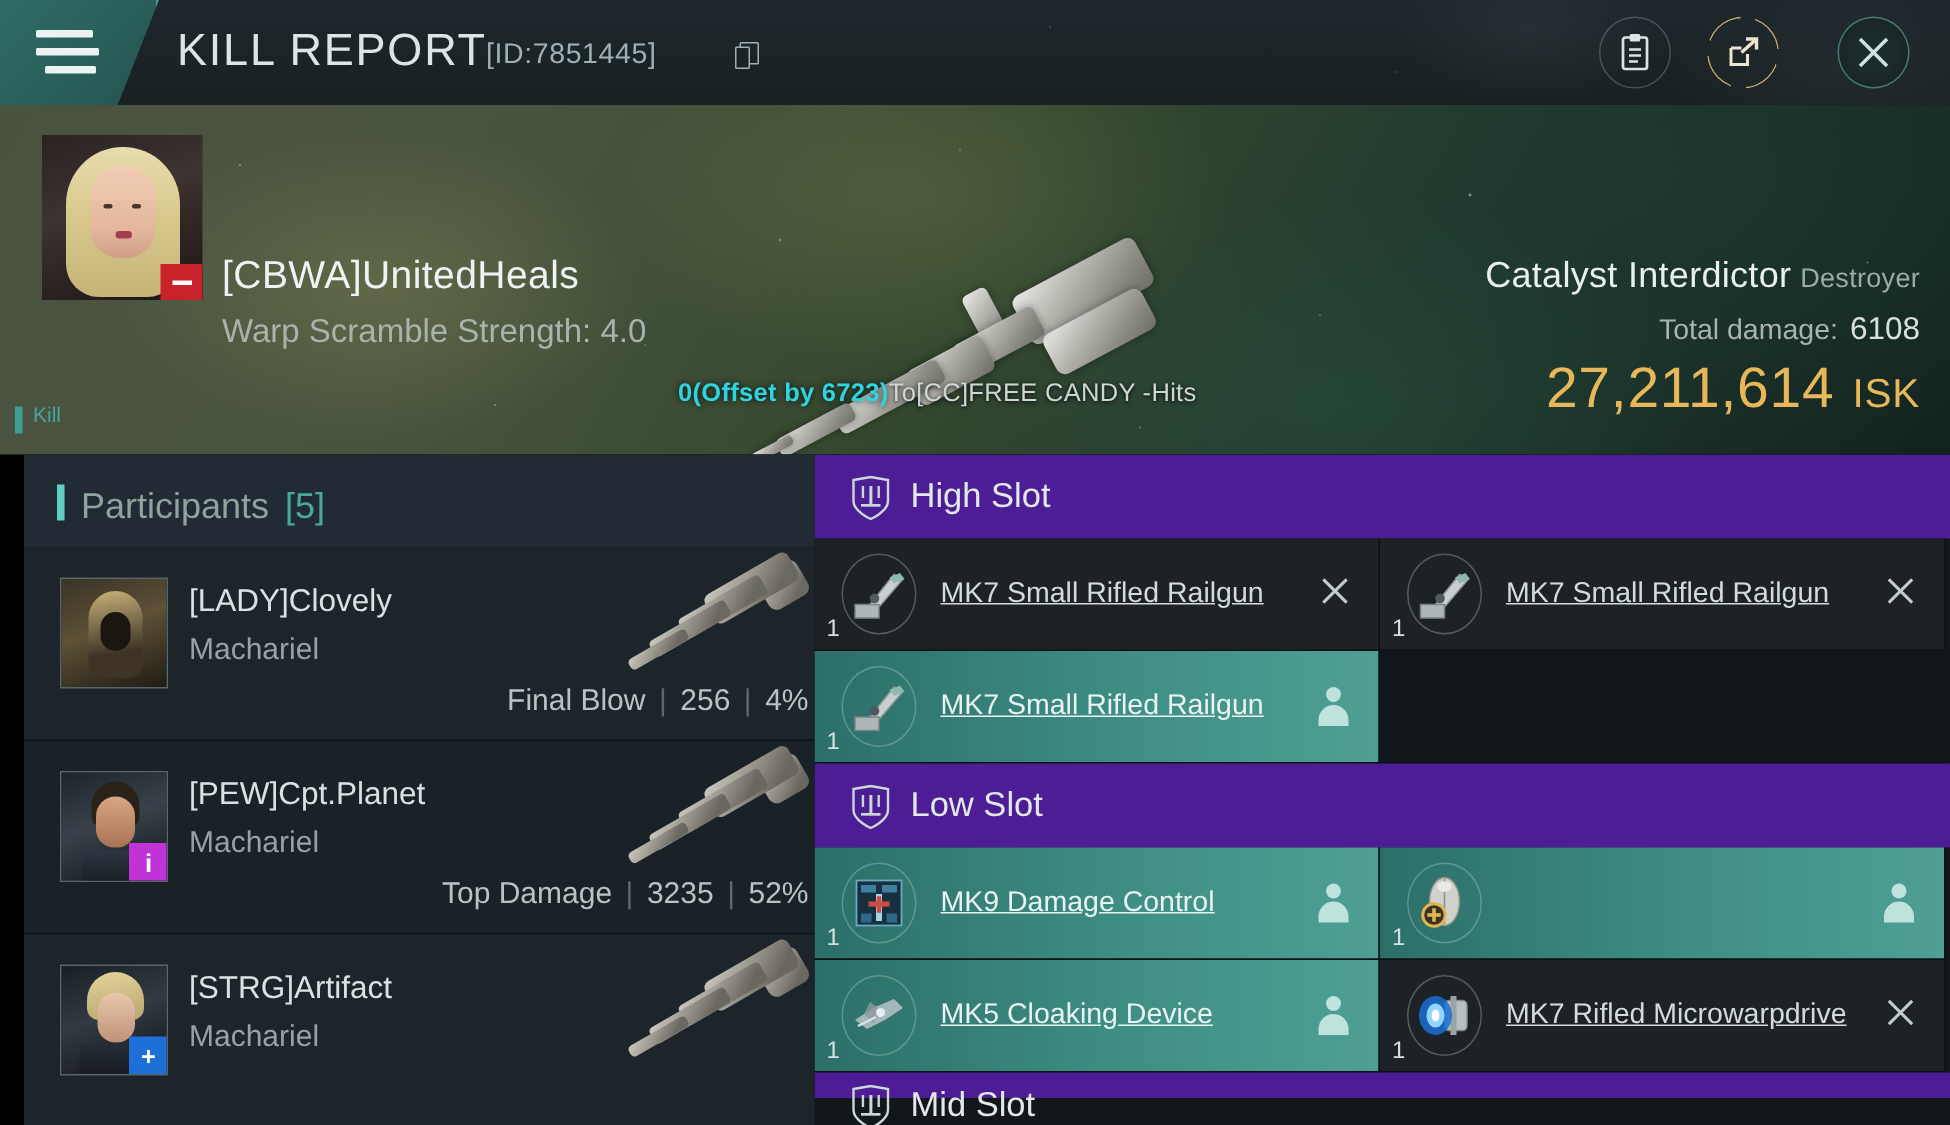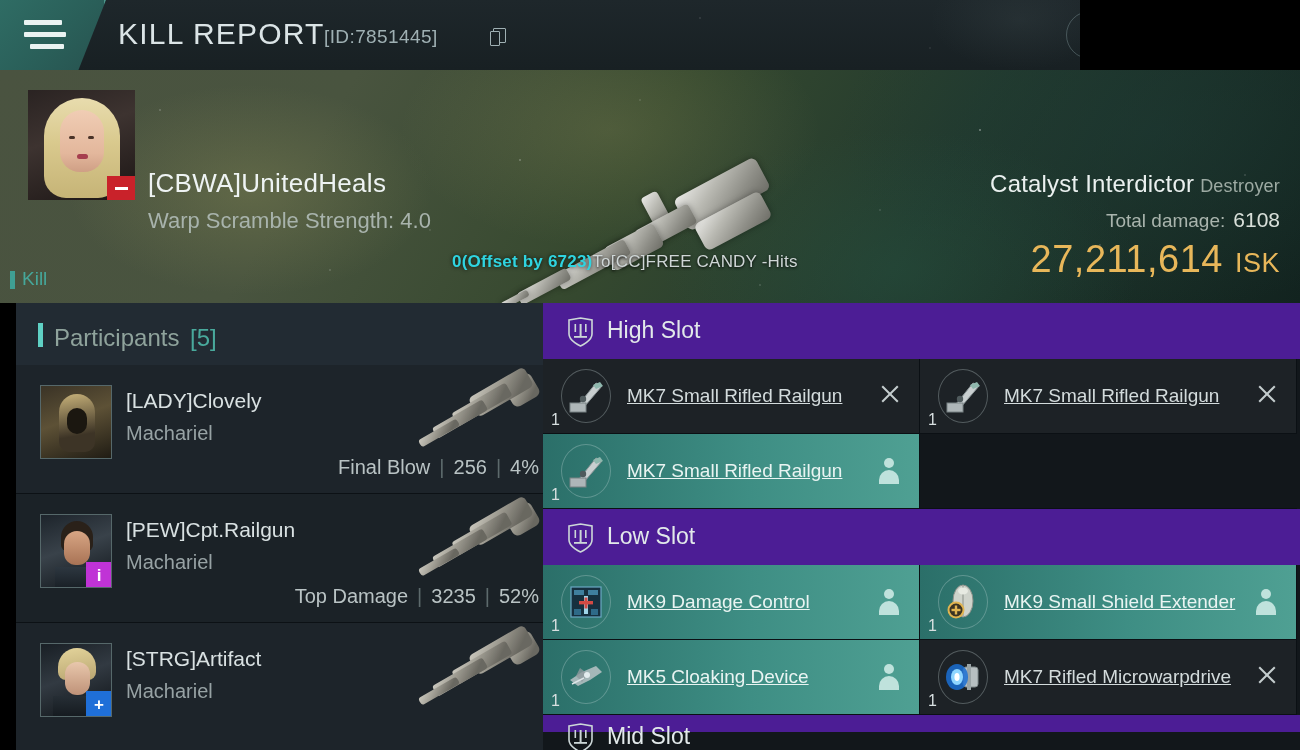--- a/index.html
+++ b/index.html
@@ -1,20 +1,20 @@
 <!DOCTYPE html>
 <html><head>
 <meta charset="utf-8">
 <style>
   * { margin:0; padding:0; box-sizing:border-box; }
   html,body { width:1300px; height:750px; overflow:hidden; background:#000; }
   body { font-family:"Liberation Sans", sans-serif; color:#d7dde0; -webkit-font-smoothing:antialiased; }
 
   
-  .topbar { position:absolute; left:0; top:0; width:1080px; height:70px;
+  .topbar { position:absolute; left:0; top:0; width:1300px; height:70px;
             background:linear-gradient(180deg,#1e272b 0%,#182023 100%); overflow:hidden; }
   .topbar-stars { position:absolute; inset:0;
      background:
        radial-gradient(1px 1px at 700px 18px, rgba(255,255,255,.30), transparent),
        radial-gradient(1px 1px at 930px 48px, rgba(255,255,255,.22), transparent),
        radial-gradient(1.5px 1.5px at 1160px 12px, rgba(255,255,255,.18), transparent),
        radial-gradient(90px 50px at 1020px 20px, rgba(120,140,140,.10), transparent),
        radial-gradient(120px 60px at 1230px 50px, rgba(120,140,140,.08), transparent);
   }
   .menu-panel { position:absolute; left:0; top:0; width:106px; height:70px;
@@ -82,21 +82,21 @@
      border-radius:22px 22px 20px 20px; }
   .v-eye { position:absolute; width:6px; height:3px; background:#4a3328; border-radius:2px; top:26px; }
   .v-eye.l{ left:9px; } .v-eye.r{ left:28px; }
   .v-lip { position:absolute; left:17px; top:44px; width:11px; height:5px; background:#a63e4e; border-radius:5px; }
   .v-badge { position:absolute; right:0; bottom:0; width:28px; height:24px; background:#c9222a;
      display:flex; align-items:center; justify-content:center; }
   .v-badge i { width:13px; height:3px; background:#fff; display:block; }
 
   .v-name { position:absolute; left:148px; top:98px; font-size:26px; color:#eef3f3; letter-spacing:.3px; }
   .v-sub  { position:absolute; left:148px; top:138px; font-size:22px; color:#a8b3ac; }
-  .kill-tag { position:absolute; left:22px; top:198px; font-size:19px; color:#46a79a; }
+  .kill-tag { position:absolute; left:22px; top:198px; font-size:14px; color:#46a79a; }
   .kill-tag::before { content:""; position:absolute; left:-12px; top:3px; width:5px; height:18px; background:#3f9f93; }
   .v-date { position:absolute; left:22px; top:232px; font-size:18px; color:#dfe6e1; letter-spacing:.3px; }
 
   .ship-wreck { position:absolute; left:500px; top:100px; width:300px; height:155px; }
   .sw-part { position:absolute; background:linear-gradient(150deg,#e9e9e6 0%,#b9b9b2 35%,#8e8e87 70%,#6d6d66 100%);
              border-radius:4px; box-shadow:0 0 6px rgba(0,0,0,.35); }
   .sw1 { left:176px; top:6px;  width:92px; height:36px; transform:rotate(-28deg); border-radius:6px; }
   .sw2 { left:196px; top:36px; width:74px; height:30px; transform:rotate(-28deg); border-radius:6px; }
   .sw3 { left:136px; top:46px; width:60px; height:22px; transform:rotate(-28deg); }
   .sw4 { left:106px; top:64px; width:56px; height:26px; transform:rotate(-28deg); border-radius:5px; }
@@ -305,21 +305,21 @@
 
   <div class="prow">
     <div class="pav">
       <div class="pav-img" style="background:linear-gradient(160deg,#1d242b 0%,#39424a 45%,#10151a 100%)">
         <div style="position:absolute;left:20px;top:6px;width:32px;height:30px;border-radius:16px 16px 6px 6px;background:#2a2119"></div>
         <div style="position:absolute;left:23px;top:16px;width:26px;height:34px;border-radius:13px 13px 12px 12px;background:linear-gradient(180deg,#d8a684,#a87355)"></div>
         <div style="position:absolute;left:14px;top:52px;width:44px;height:24px;background:linear-gradient(180deg,#2d3740,#161c22)"></div>
       </div>
       <div class="pbadge" style="background:#c033d6">i</div>
     </div>
-    <div class="pname">[PEW]Cpt.Railgun</div>
+    <div class="pname">[PEW]Cpt.Planet</div>
     <div class="pship">Machariel</div>
     <div class="pship-render">
       <div class="psr e"></div>
         <div class="psr a"></div>
         <div class="psr b"></div>
       <div class="psr c"></div>
         <div class="psr d"></div>
     </div>
     <div class="pstat"><span>Top Damage</span><s>|</s><span>3235</span><s>|</s><span>52%</span></div>
   </div>
@@ -456,21 +456,20 @@
         <svg class="mi-art" viewBox="0 0 40 38">
           <ellipse cx="20" cy="18" rx="10" ry="16" fill="#cfd3cb" stroke="#8b9089" stroke-width="1"></ellipse>
           <path d="M20 3 L20 33" stroke="#8b9089" stroke-width="1"></path>
           <ellipse cx="20" cy="8" rx="5" ry="3.5" fill="#e7eae2"></ellipse>
           <circle cx="13" cy="27" r="7.5" fill="#3a3323" stroke="#e0b450" stroke-width="2"></circle>
           <rect x="11.8" y="22.5" width="2.4" height="9" fill="#e0b450"></rect>
           <rect x="8.5" y="25.8" width="9" height="2.4" fill="#e0b450"></rect>
         </svg>
       </div>
       <div class="mod-qty">1</div>
-      <div class="mod-name">MK9 Small Shield Extender</div>
       <div class="mod-act">
           <div class="person"></div>
         </div>
     </div>
 
     <div class="mod dropped">
       <div class="mod-icon">
         <div class="mi-ring"></div>
         <svg class="mi-art" viewBox="0 0 40 38">
           <polygon points="4,22 16,14 30,8 36,14 24,22 12,28" fill="#b9c3c6" opacity=".85"></polygon>

